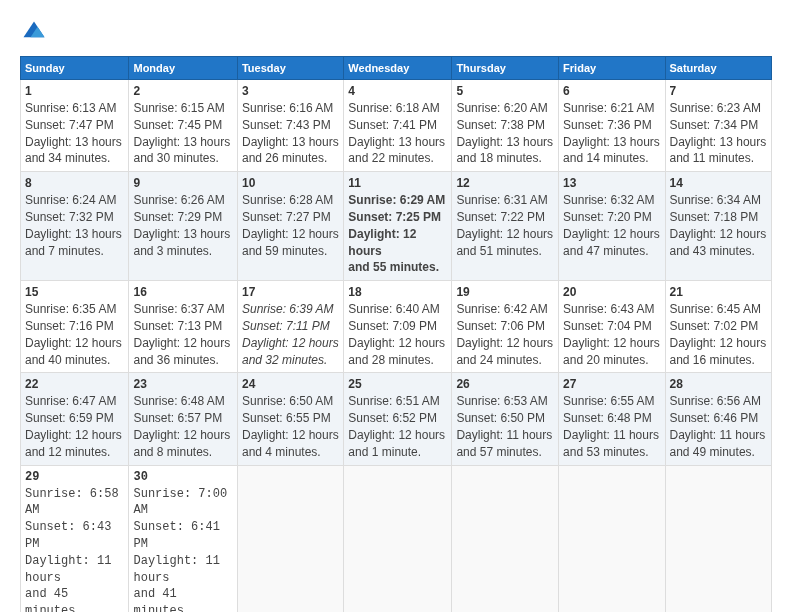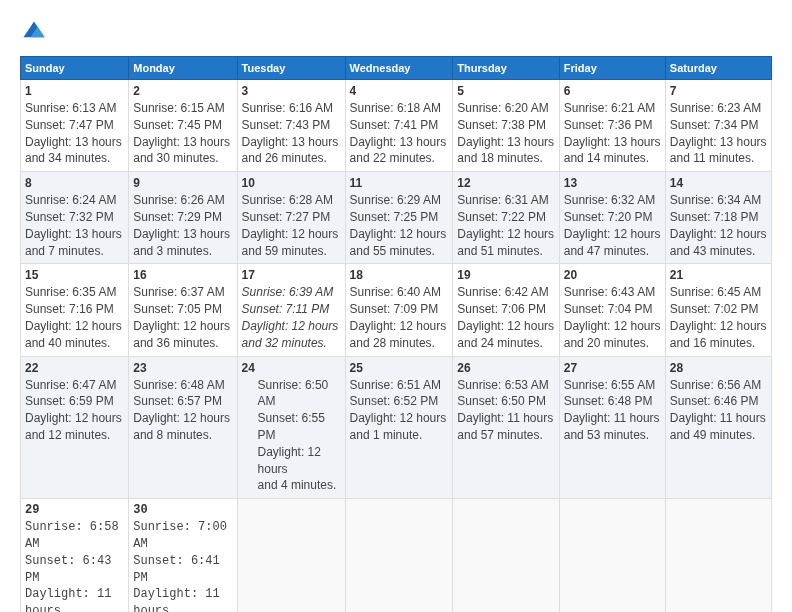--- a/index.html
+++ b/index.html
@@ -198,21 +198,21 @@
           </td>
           <td>
             <span class="day-num">10</span>
             <div class="day-info" style="white-space: pre-line;">Sunrise: 6:28 AM
 Sunset: 7:27 PM
 Daylight: 12 hours
 and 59 minutes.</div>
           </td>
           <td>
             <span class="day-num">11</span>
-            <div class="day-info" style="white-space: pre-line;">Sunrise: 6:29 AM
+            <div class="day-info" style="white-space: pre-line; font-weight: bold;">Sunrise: 6:29 AM
 Sunset: 7:25 PM
 Daylight: 12 hours
 and 55 minutes.</div>
           </td>
           <td>
             <span class="day-num">12</span>
             <div class="day-info" style="white-space: pre-line;">Sunrise: 6:31 AM
 Sunset: 7:22 PM
 Daylight: 12 hours
 and 51 minutes.</div>
@@ -236,21 +236,21 @@
           <td>
             <span class="day-num">15</span>
             <div class="day-info" style="white-space: pre-line;">Sunrise: 6:35 AM
 Sunset: 7:16 PM
 Daylight: 12 hours
 and 40 minutes.</div>
           </td>
           <td>
             <span class="day-num">16</span>
             <div class="day-info" style="white-space: pre-line;">Sunrise: 6:37 AM
-Sunset: 7:05 PM
+Sunset: 7:13 PM
 Daylight: 12 hours
 and 36 minutes.</div>
           </td>
           <td>
             <span class="day-num">17</span>
             <div class="day-info" style="white-space: pre-line; font-style: italic;">Sunrise: 6:39 AM
 Sunset: 7:11 PM
 Daylight: 12 hours
 and 32 minutes.</div>
           </td>
@@ -293,21 +293,21 @@
           </td>
           <td>
             <span class="day-num">23</span>
             <div class="day-info" style="white-space: pre-line;">Sunrise: 6:48 AM
 Sunset: 6:57 PM
 Daylight: 12 hours
 and 8 minutes.</div>
           </td>
           <td>
             <span class="day-num">24</span>
-            <div class="day-info" style="white-space: pre-line; margin-left: 16px;">Sunrise: 6:50 AM
+            <div class="day-info" style="white-space: pre-line;">Sunrise: 6:50 AM
 Sunset: 6:55 PM
 Daylight: 12 hours
 and 4 minutes.</div>
           </td>
           <td>
             <span class="day-num">25</span>
             <div class="day-info" style="white-space: pre-line;">Sunrise: 6:51 AM
 Sunset: 6:52 PM
 Daylight: 12 hours
 and 1 minute.</div>

